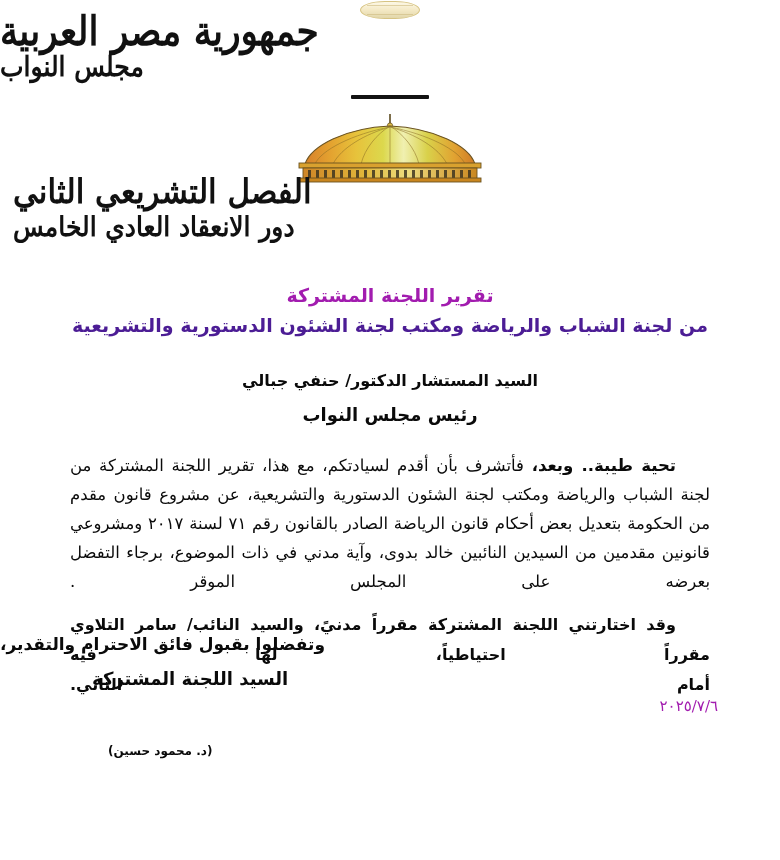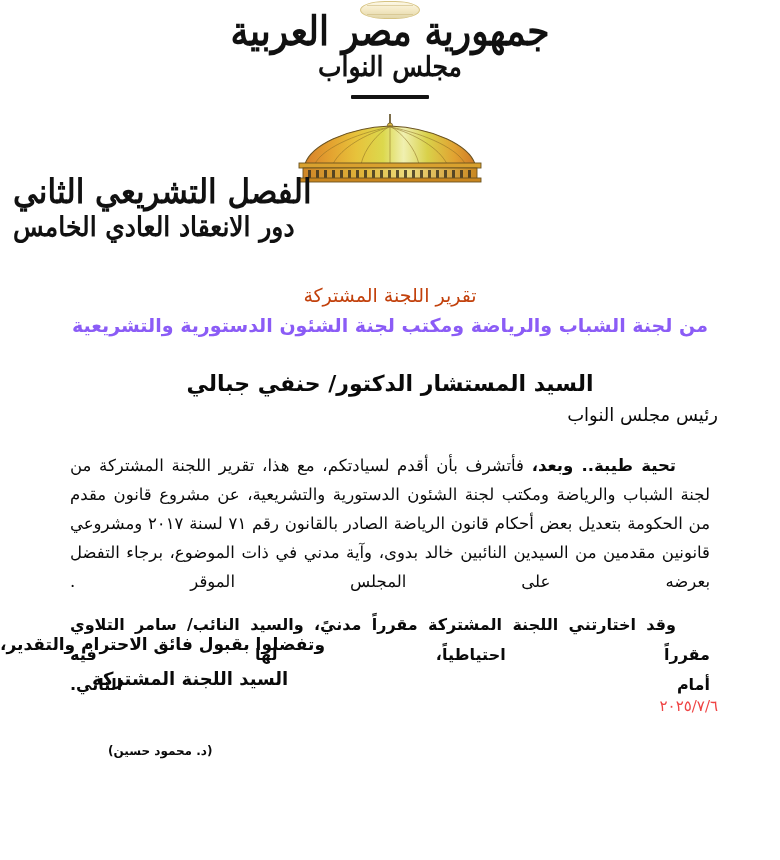--- a/index.html
+++ b/index.html
@@ -43,21 +43,21 @@
     border-bottom: 1px solid #bfa557;
     opacity: .6;
   }
 
   
   .header-callig {
     position: absolute;
     top: 12px;
     left: 0;
     right: 0;
-    text-align: center;
+    text-align: left;
     line-height: 1;
   }
   .callig-line1 {
     font-family: "DejaVu Serif", "Liberation Serif", serif;
     font-weight: 700;
     font-size: 36px;
     letter-spacing: -1px;
     color: #111;
     transform: scaleY(1.12);
     display: block;
@@ -122,52 +122,52 @@
     letter-spacing: -1.5px;
   }
 
   
   .doc-title {
     position: absolute;
     top: 284px;
     left: 0;
     right: 0;
     text-align: center;
-    font-weight: 400;
+    font-weight: 700;
     font-size: 19px;
-    color: #c2410c;
+    color: #a21caf;
   }
   .doc-subtitle {
     position: absolute;
     top: 314px;
     left: 0;
     right: 0;
     text-align: center;
     font-weight: 700;
     font-size: 19px;
-    color: #8b5cf6;
+    color: #4c1d95;
   }
 
   
   .addressee {
     position: absolute;
     top: 371px;
     right: 62px;
     width: 656px;
     text-align: center;
     font-weight: 700;
-    font-size: 22px;
+    font-size: 16px;
   }
   .addressee-role {
     position: absolute;
     top: 404px;
     right: 62px;
     width: 656px;
-    text-align: right;
-    font-weight: 400;
+    text-align: center;
+    font-weight: 700;
     font-size: 18px;
   }
 
   
   .body-block {
     position: absolute;
     top: 443px;
     right: 62px;
     width: 656px;
     text-align: justify;
@@ -213,21 +213,21 @@
     left: 92px;
     font-weight: 700;
     font-size: 18px;
   }
   .sign-date {
     position: absolute;
     top: 697px;
     right: 62px;
     font-size: 15px;
     font-family: "DejaVu Serif", "Liberation Serif", serif;
-    color: #ef4444;
+    color: #a21caf;
   }
   .sign-name {
     position: absolute;
     top: 744px;
     left: 108px;
     font-weight: 700;
     font-size: 12px;
     letter-spacing: 1px;
   }
 </style>

